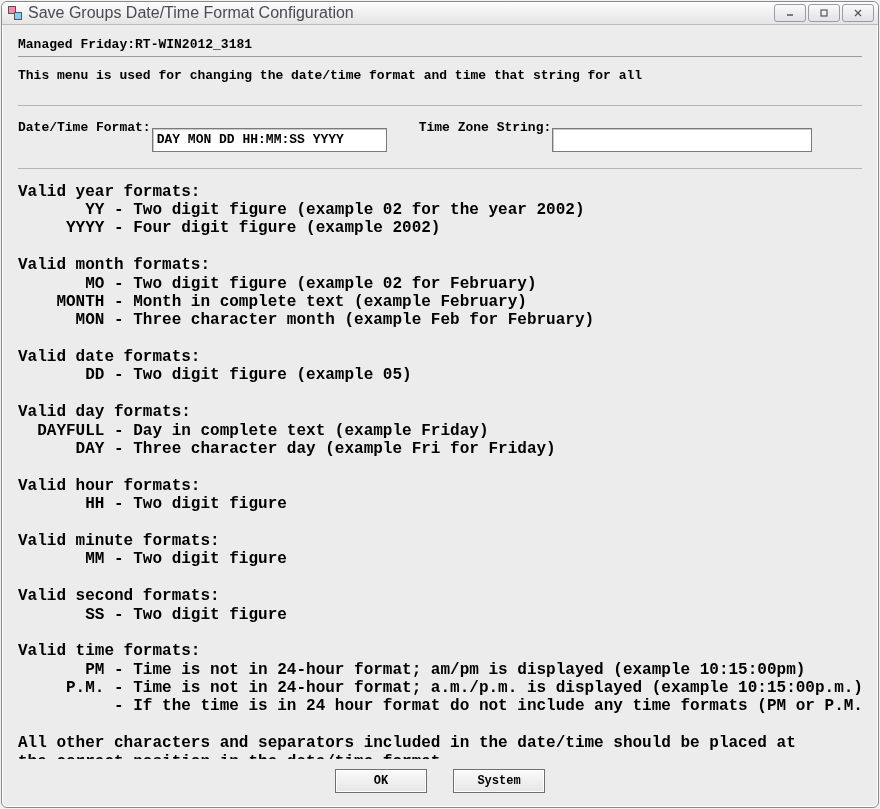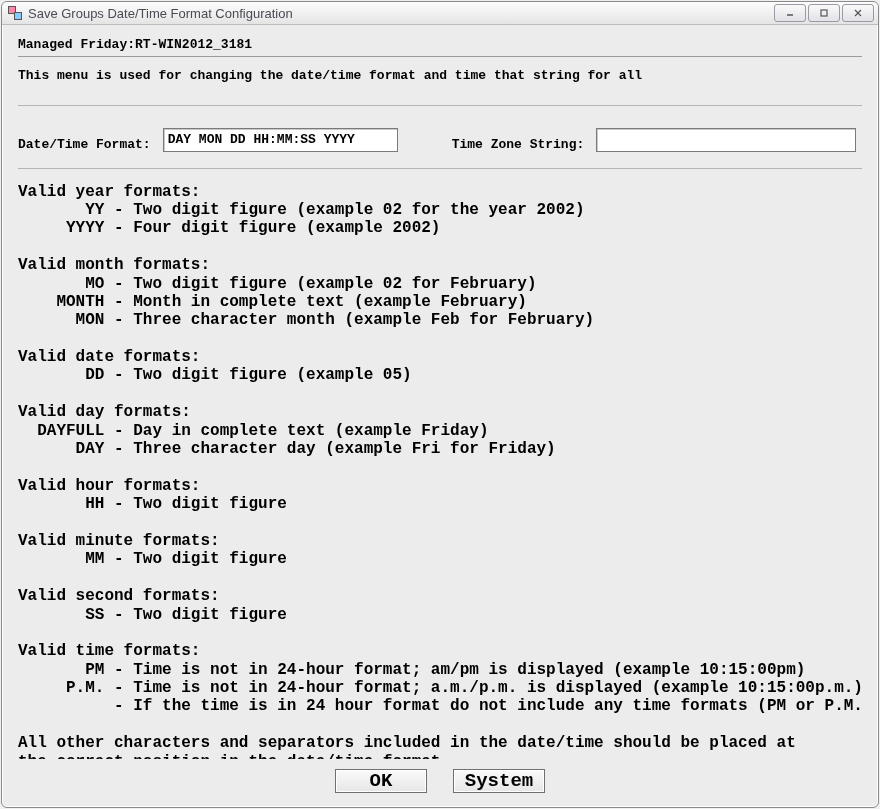--- a/index.html
+++ b/index.html
@@ -26,21 +26,21 @@
   }
   .titlebar {
     height: 22px;
     border-bottom: 1px solid #bcbcbc;
     background: linear-gradient(#fdfdfd, #e4e4e4);
     border-radius: 6px 6px 0 0;
     display: flex;
     align-items: center;
     padding: 0 4px 0 6px;
     font-family: "Segoe UI", Tahoma, sans-serif;
-    font-size: 13px;
+    font-size: 16px;
     color: #4a4a55;
   }
   .titlebar .app-icon {
     width: 14px;
     height: 14px;
     margin-right: 6px;
     display: inline-block;
     position: relative;
   }
   .titlebar .app-icon::before,
@@ -85,22 +85,22 @@
     margin: 4px 0 10px 0;
   }
   .hr-light {
     border: none;
     border-top: 1px solid #b5b5b5;
     margin: 16px 0 14px 0;
   }
   .desc { font-weight: bold; line-height: 1.35; margin-bottom: 4px; }
   .form-row {
     display: flex;
-    align-items: flex-end;
-    gap: 12px;
+    align-items: flex-start;
+    gap: 1px;
   }
   .form-row label { font-weight: bold; white-space: nowrap; }
   input[type=text] {
     font-family: "Courier New", monospace;
     font-size: 13px;
     font-weight: bold;
     padding: 2px 4px;
     border: 1px solid #7a7a7a;
     background: #fff;
     box-shadow: inset 1px 1px 0 #c9c9c9;
@@ -117,21 +117,21 @@
   .button-bar {
     display: flex;
     justify-content: center;
     gap: 26px;
     padding: 10px 0 4px 0;
   }
   .btn {
     width: 90px;
     height: 22px;
     font-family: "Courier New", monospace;
-    font-size: 19px;
+    font-size: 12px;
     font-weight: bold;
     background: linear-gradient(#fafafa,#e6e6e6);
     border: 1px solid #707070;
     box-shadow: inset 0 0 0 1px #fff;
     display: flex;
     align-items: center;
     justify-content: center;
     cursor: default;
   }
 </style>

